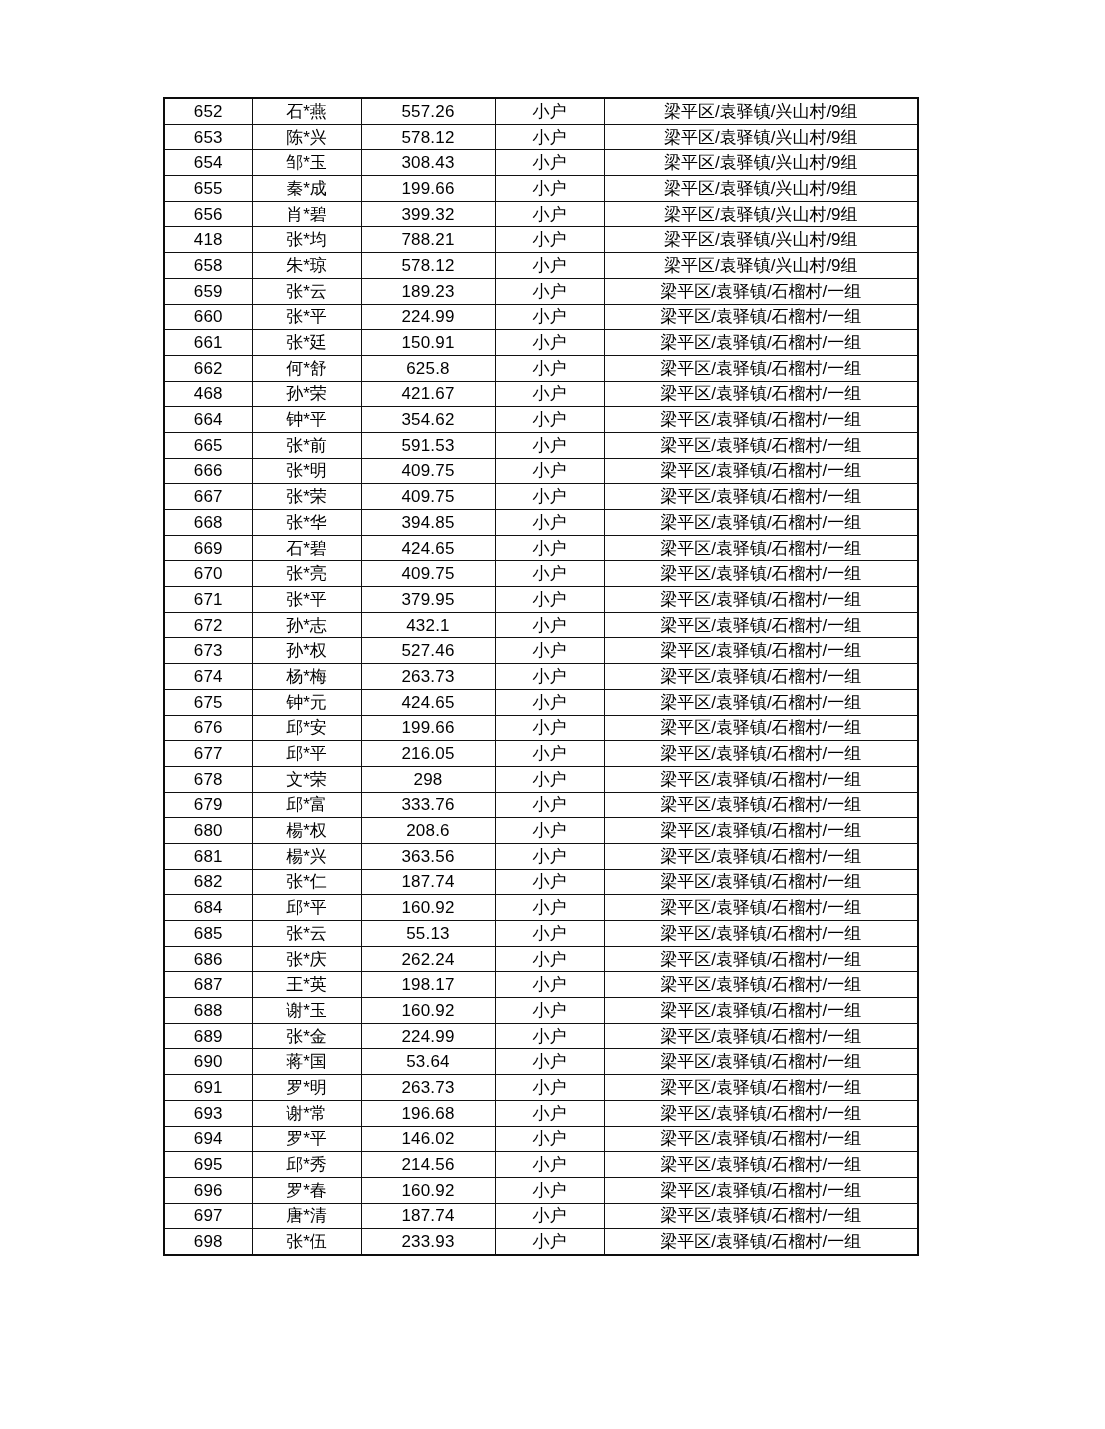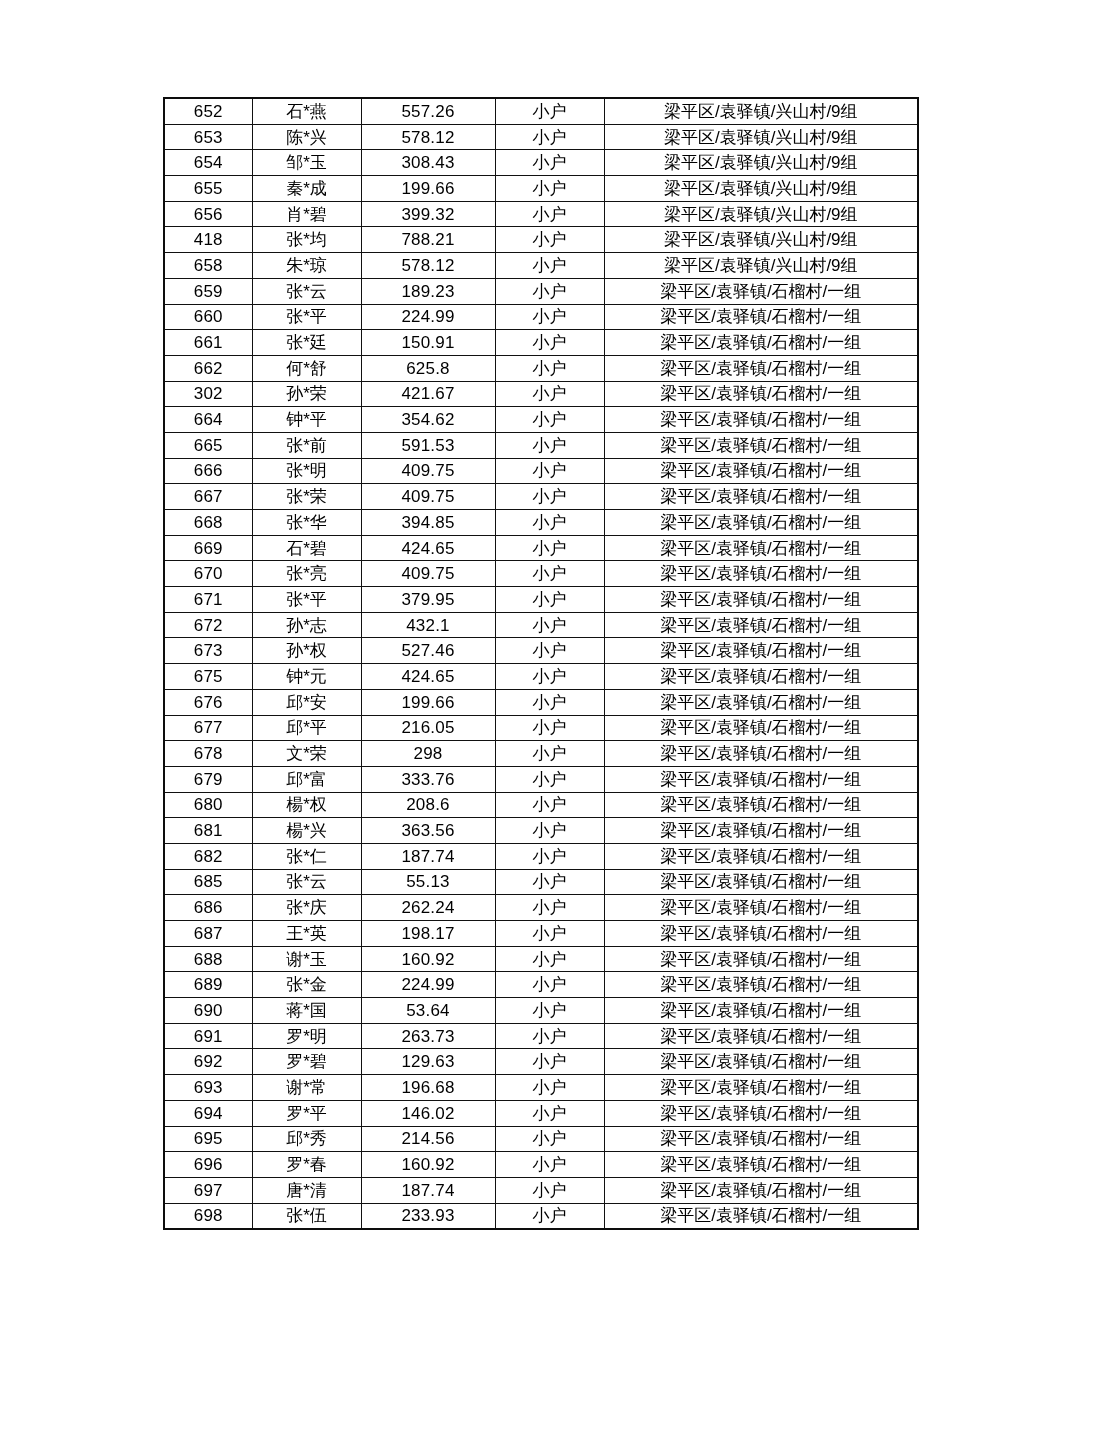--- a/index.html
+++ b/index.html
@@ -129,21 +129,21 @@
           <td>梁平区/袁驿镇/石榴村/一组</td>
         </tr>
         <tr>
           <td class="num">662</td>
           <td>何*舒</td>
           <td class="num">625.8</td>
           <td>小户</td>
           <td>梁平区/袁驿镇/石榴村/一组</td>
         </tr>
         <tr>
-          <td class="num">302</td>
+          <td class="num">468</td>
           <td>孙*荣</td>
           <td class="num">421.67</td>
           <td>小户</td>
           <td>梁平区/袁驿镇/石榴村/一组</td>
         </tr>
         <tr>
           <td class="num">664</td>
           <td>钟*平</td>
           <td class="num">354.62</td>
           <td>小户</td>
@@ -206,20 +206,27 @@
           <td>梁平区/袁驿镇/石榴村/一组</td>
         </tr>
         <tr>
           <td class="num">673</td>
           <td>孙*权</td>
           <td class="num">527.46</td>
           <td>小户</td>
           <td>梁平区/袁驿镇/石榴村/一组</td>
         </tr>
         <tr>
+          <td class="num">674</td>
+          <td>杨*梅</td>
+          <td class="num">263.73</td>
+          <td>小户</td>
+          <td>梁平区/袁驿镇/石榴村/一组</td>
+        </tr>
+        <tr>
           <td class="num">675</td>
           <td>钟*元</td>
           <td class="num">424.65</td>
           <td>小户</td>
           <td>梁平区/袁驿镇/石榴村/一组</td>
         </tr>
         <tr>
           <td class="num">676</td>
           <td>邱*安</td>
           <td class="num">199.66</td>
@@ -262,20 +269,27 @@
           <td>梁平区/袁驿镇/石榴村/一组</td>
         </tr>
         <tr>
           <td class="num">682</td>
           <td>张*仁</td>
           <td class="num">187.74</td>
           <td>小户</td>
           <td>梁平区/袁驿镇/石榴村/一组</td>
         </tr>
         <tr>
+          <td class="num">684</td>
+          <td>邱*平</td>
+          <td class="num">160.92</td>
+          <td>小户</td>
+          <td>梁平区/袁驿镇/石榴村/一组</td>
+        </tr>
+        <tr>
           <td class="num">685</td>
           <td>张*云</td>
           <td class="num">55.13</td>
           <td>小户</td>
           <td>梁平区/袁驿镇/石榴村/一组</td>
         </tr>
         <tr>
           <td class="num">686</td>
           <td>张*庆</td>
           <td class="num">262.24</td>
@@ -307,27 +321,20 @@
           <td class="num">690</td>
           <td>蒋*国</td>
           <td class="num">53.64</td>
           <td>小户</td>
           <td>梁平区/袁驿镇/石榴村/一组</td>
         </tr>
         <tr>
           <td class="num">691</td>
           <td>罗*明</td>
           <td class="num">263.73</td>
-          <td>小户</td>
-          <td>梁平区/袁驿镇/石榴村/一组</td>
-        </tr>
-        <tr>
-          <td class="num">692</td>
-          <td>罗*碧</td>
-          <td class="num">129.63</td>
           <td>小户</td>
           <td>梁平区/袁驿镇/石榴村/一组</td>
         </tr>
         <tr>
           <td class="num">693</td>
           <td>谢*常</td>
           <td class="num">196.68</td>
           <td>小户</td>
           <td>梁平区/袁驿镇/石榴村/一组</td>
         </tr>

